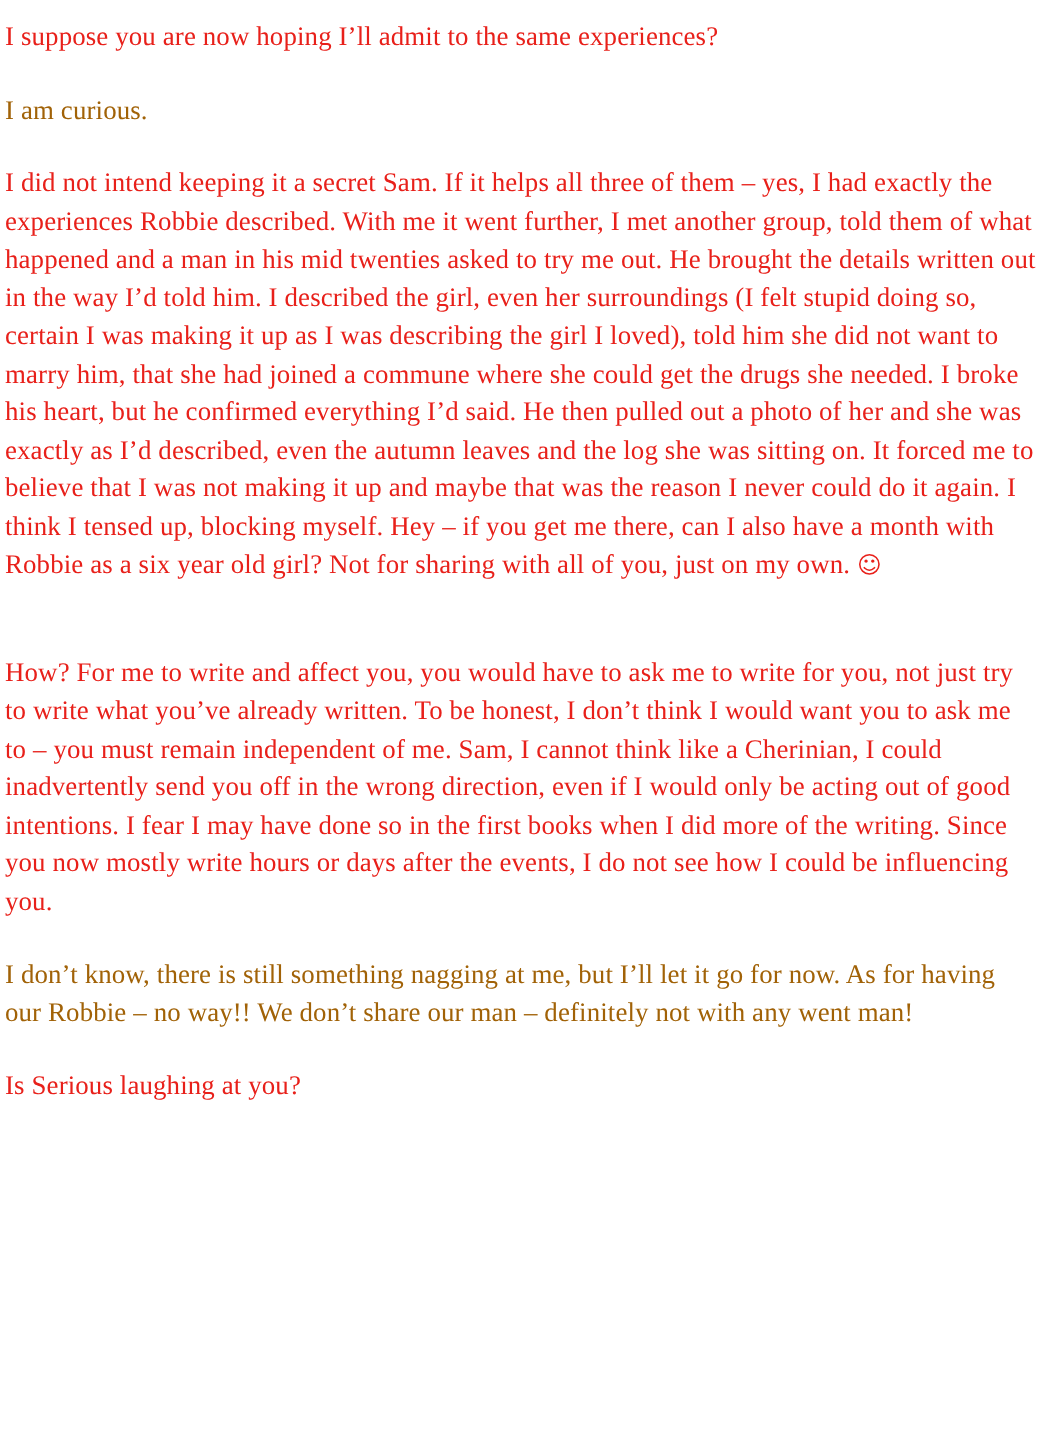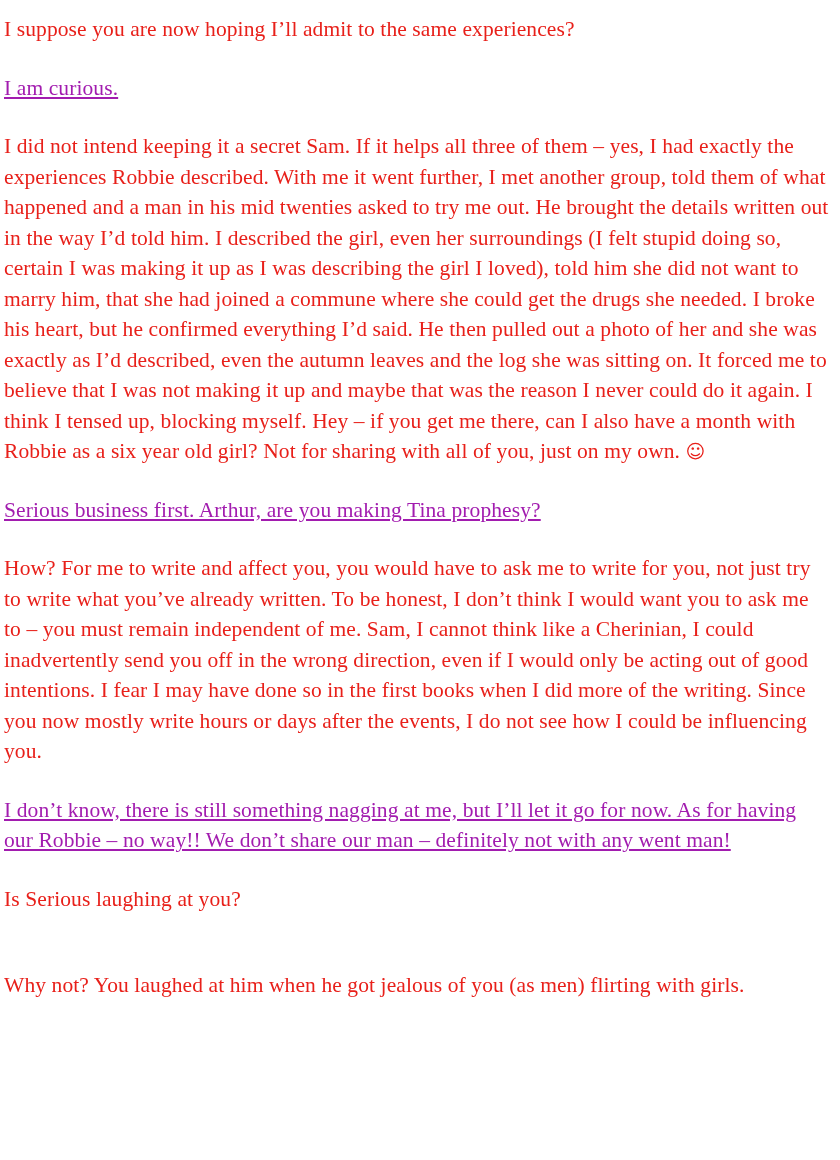--- a/index.html
+++ b/index.html
@@ -23,22 +23,21 @@
     margin: 0 0 0 0;
     padding: 0;
     font-size: 21.5px;
     line-height: 30.5px;
     letter-spacing: 0.1px;
   }
   .red {
     color: #e8201a;
   }
   .black {
-    color: #a21caf;
-    text-decoration: underline;
+    color: #a16207;
   }
   .gap-lg { height: 28px; }
   .smiley {
     font-family: "DejaVu Sans", sans-serif;
     font-size: 19px;
     line-height: 19px;
   }
 </style>
 </head>
 <body>
@@ -47,29 +46,27 @@
 
   <p class="para red">I suppose you are now hoping I’ll admit to the same experiences?</p>
   <div class="gap-lg"></div>
 
   <p class="para black">I am curious.</p>
   <div class="gap-lg"></div>
 
   <p class="para red"><span>I did not intend keeping it a secret Sam. If it helps all three of them – yes, I had exactly the experiences Robbie described. With me it went further, I met another group, told them of what happened and a man in his mid twenties asked to try me out. He brought the details written out in the way I’d told him. I described the girl, even her surroundings (I felt stupid doing so, certain I was making it up as I was describing the girl I loved), told him she did not want to marry him, that she had joined a commune where she could get the drugs she needed. I broke his heart, but he confirmed everything I’d said. He then pulled out a photo of her and she was exactly as I’d described, even the autumn leaves and the log she was sitting on. It forced me to believe that I was not making it up and maybe that was the reason I never could do it again. I think I tensed up, blocking myself. Hey – if you get me there, can I also have a month with Robbie as a six year old girl? Not for sharing with all of you, just on my own. </span><span class="smiley">☺</span></p>
   <div class="gap-lg"></div>
 
-  <p class="para black">Serious business first. Arthur, are you making Tina prophesy?</p>
   <div class="gap-lg"></div>
 
   <p class="para red">How? For me to write and affect you, you would have to ask me to write for you, not just try to write what you’ve already written. To be honest, I don’t think I would want you to ask me to – you must remain independent of me. Sam, I cannot think like a Cherinian, I could inadvertently send you off in the wrong direction, even if I would only be acting out of good intentions. I fear I may have done so in the first books when I did more of the writing. Since you now mostly write hours or days after the events, I do not see how I could be influencing you.</p>
   <div class="gap-lg"></div>
 
   <p class="para black">I don’t know, there is still something nagging at me, but I’ll let it go for now. As for having our Robbie – no way!! We don’t share our man – definitely not with any went man!</p>
   <div class="gap-lg"></div>
 
   <p class="para red">Is Serious laughing at you?</p>
   <div class="gap-lg"></div>
 
   <div class="gap-lg"></div>
 
-  <p class="para red">Why not? You laughed at him when he got jealous of you (as men) flirting with girls.</p>
 
 </div>
 
 </body></html>

